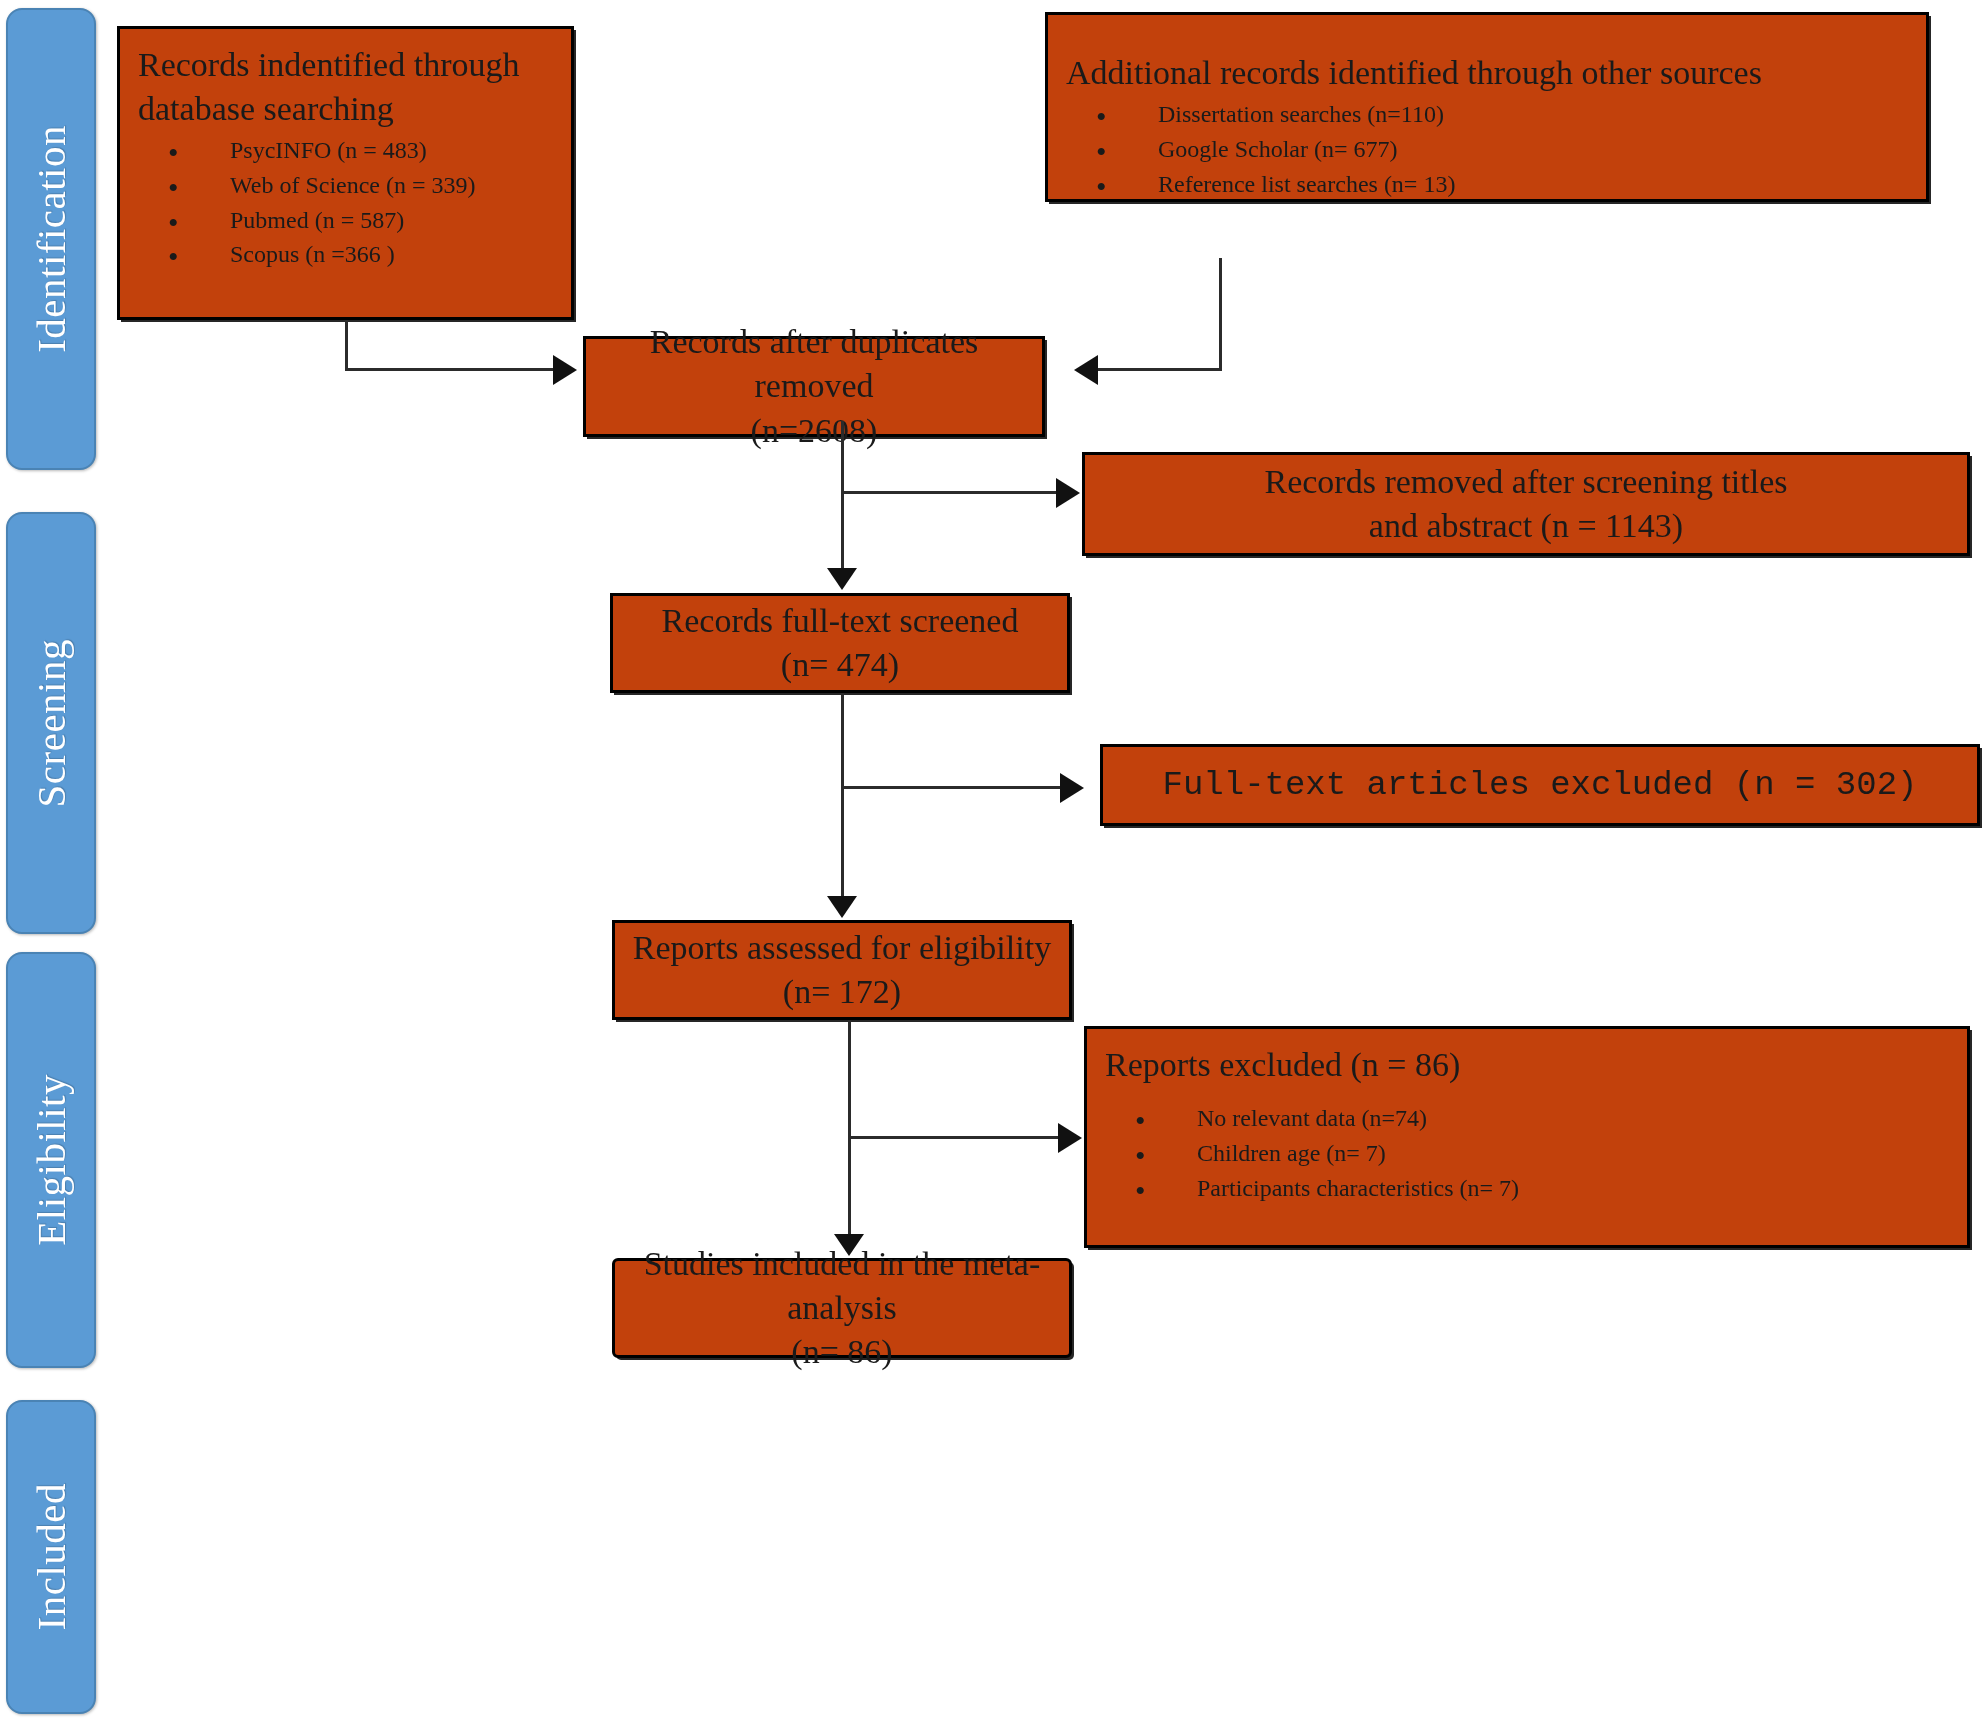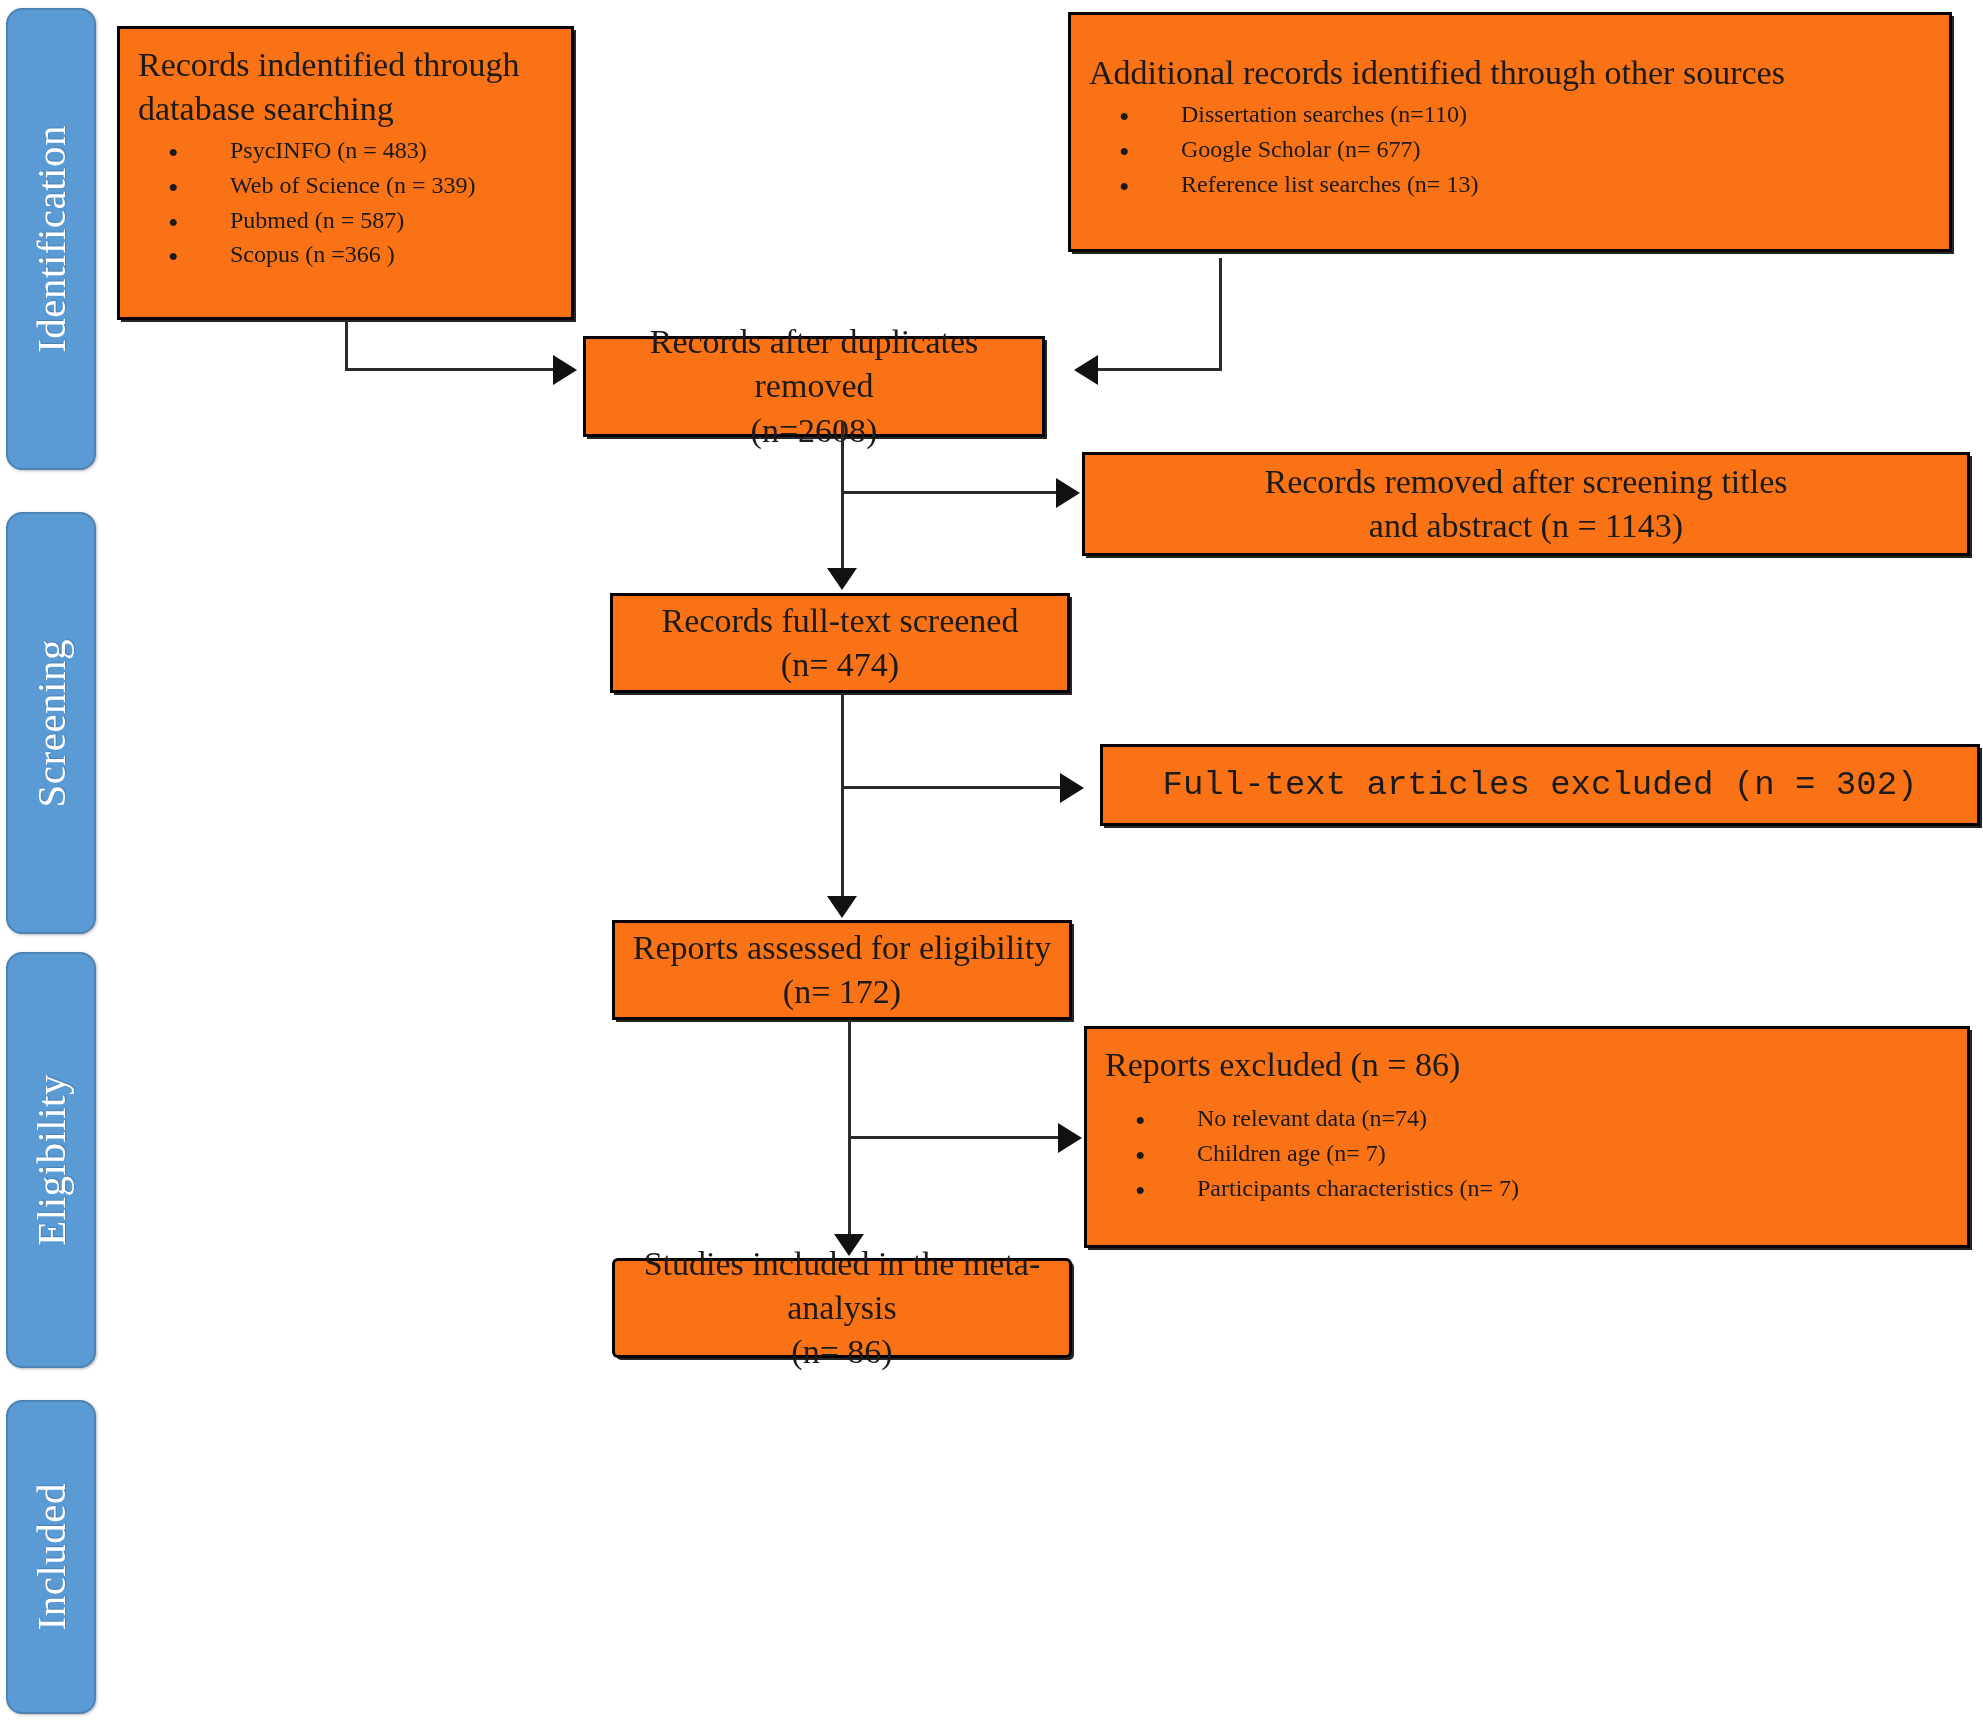--- a/index.html
+++ b/index.html
@@ -32,21 +32,21 @@
     color: #ffffff;
     font-family: "Liberation Serif", "DejaVu Serif", serif;
     font-size: 41px;
     letter-spacing: 0.5px;
     white-space: nowrap;
     text-shadow: 1px 1px 1px rgba(0,0,0,0.18);
   }
   
   .flow-box {
     position: absolute;
-    background: #f97316;
+    background: #c2410c;
     border: 3px solid #000000;
     box-sizing: border-box;
     box-shadow: 3px 3px 0 -1px rgba(0,0,0,0.85);
   }
   .box-inner {
     padding: 14px 18px 10px 18px;
     font-size: 34px;
     line-height: 1.30;
     color: #1a1a1a;
   }
@@ -132,21 +132,21 @@
       <span class="box-title">Records indentified through database searching</span>
       <ul class="bullets">
         <li>PsycINFO (n = 483)</li>
         <li>Web of Science (n = 339)</li>
         <li>Pubmed (n = 587)</li>
         <li>Scopus (n =366 )</li>
       </ul>
     </div>
   </div>
 
-  <div class="flow-box" style="left:1068px; top:12px; width:884px; height:240px;">
+  <div class="flow-box" style="left:1045px; top:12px; width:884px; height:190px;">
     <div class="box-inner" style="padding-top:36px;">
       <span class="box-title">Additional records identified through other sources</span>
       <ul class="bullets">
         <li>Dissertation searches (n=110)</li>
         <li>Google Scholar (n= 677)</li>
         <li>Reference list searches (n= 13)</li>
       </ul>
     </div>
   </div>
 

